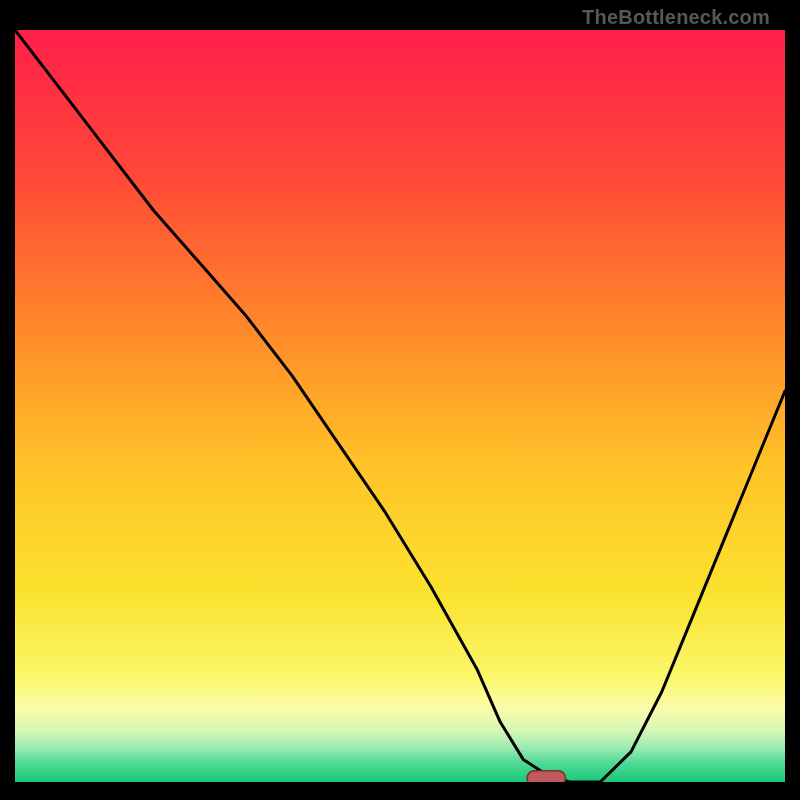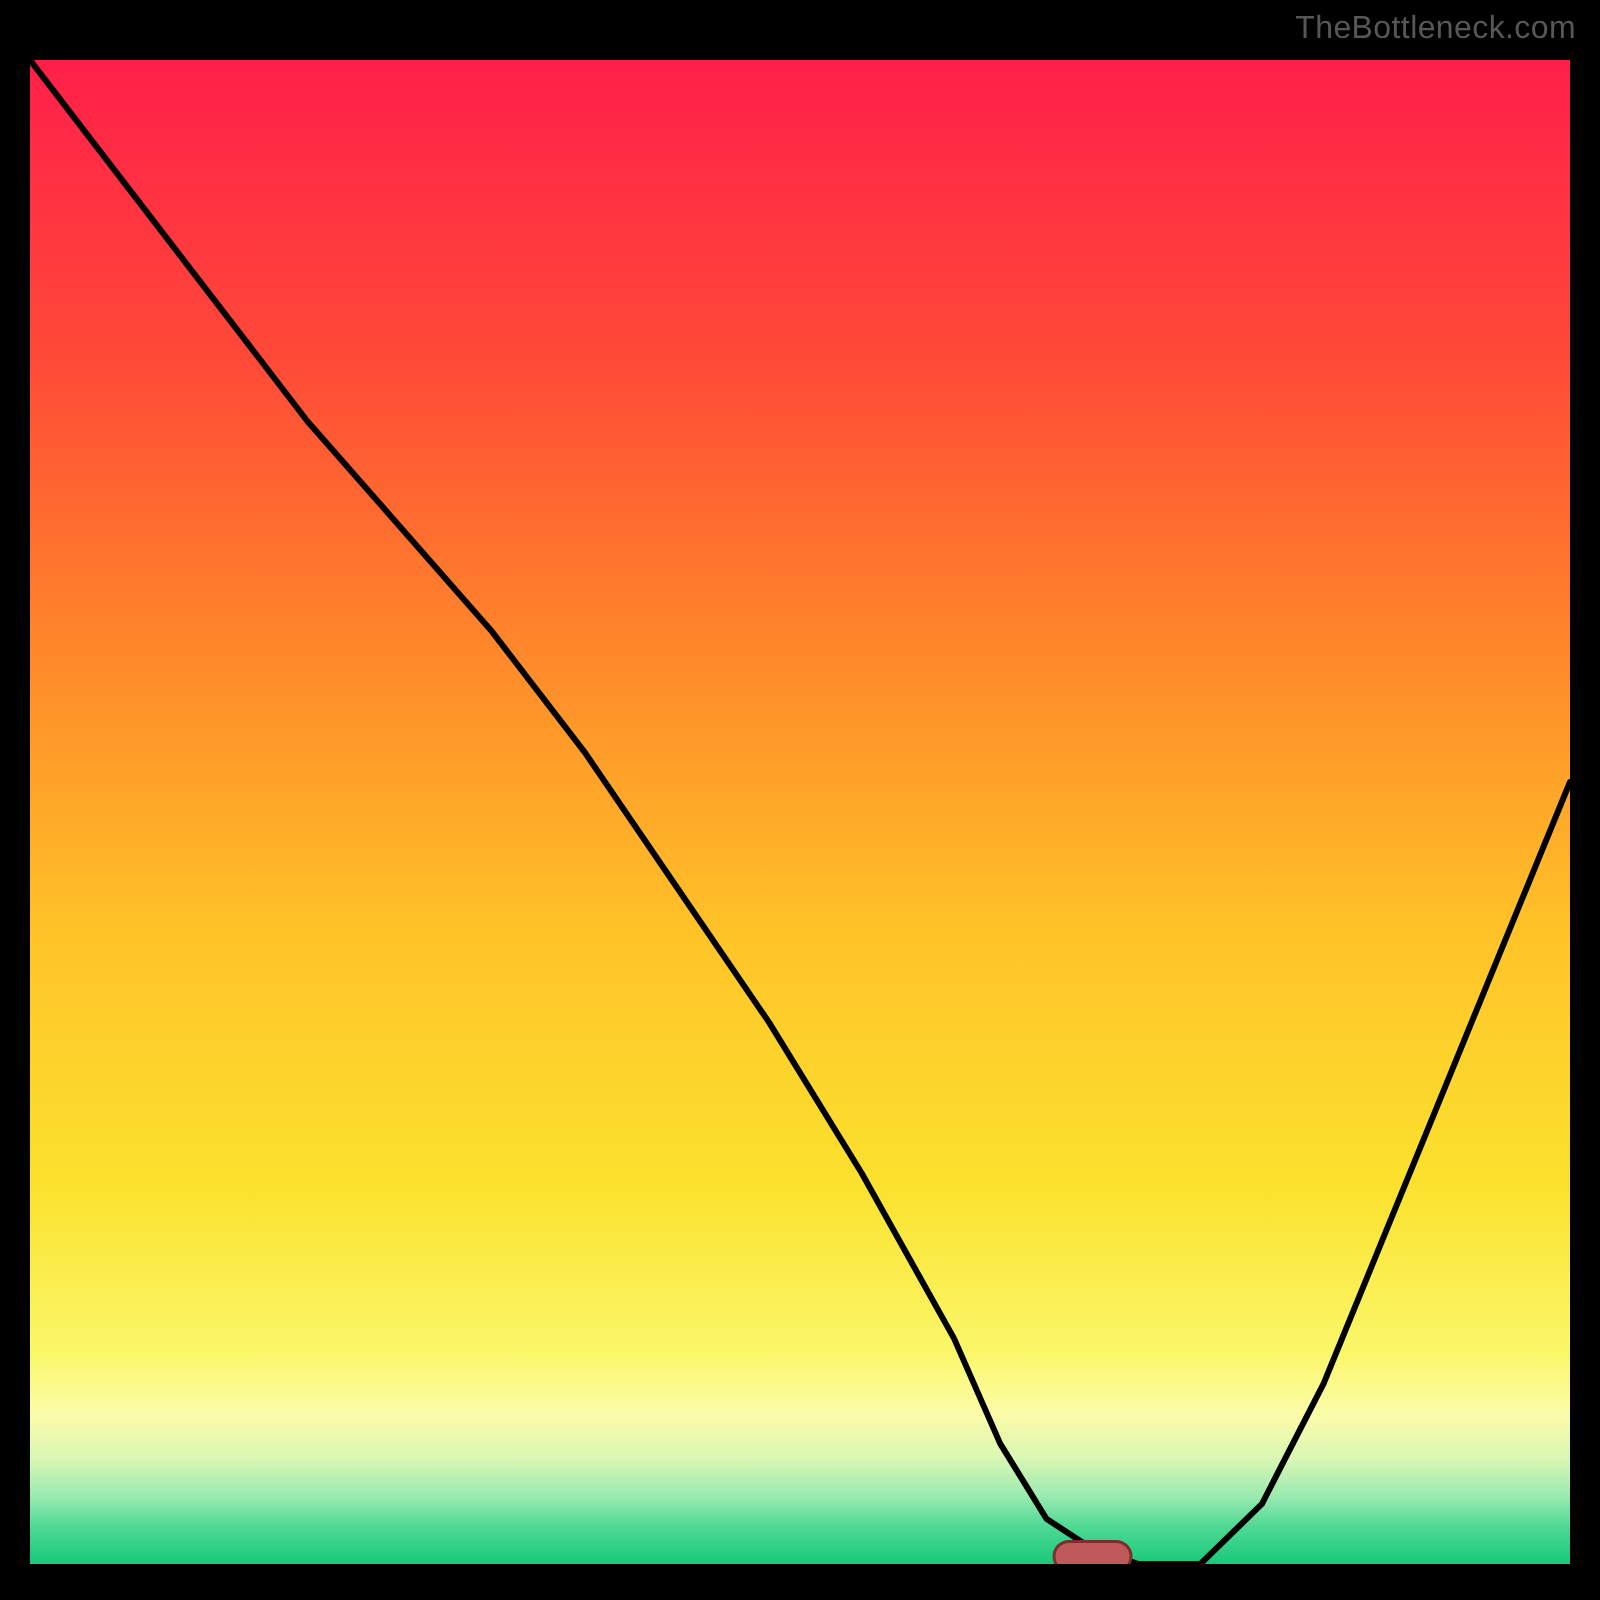--- a/index.html
+++ b/index.html
@@ -13,24 +13,24 @@
   }
   .frame {
     position: relative;
     width: 800px;
     height: 800px;
     background: #000000;
   }
   .watermark {
     position: absolute;
     top: 6px;
-    right: 12px;
+    right: 30px;
     color: #575757;
-    font-size: 16px;
-    font-weight: 400;
+    font-size: 20px;
+    font-weight: 700;
     letter-spacing: 0.2px;
     z-index: 5;
   }
   .plot {
     position: absolute;
     left: 15px;
     right: 15px;
     top: 30px;
     bottom: 18px;
     overflow: hidden;

